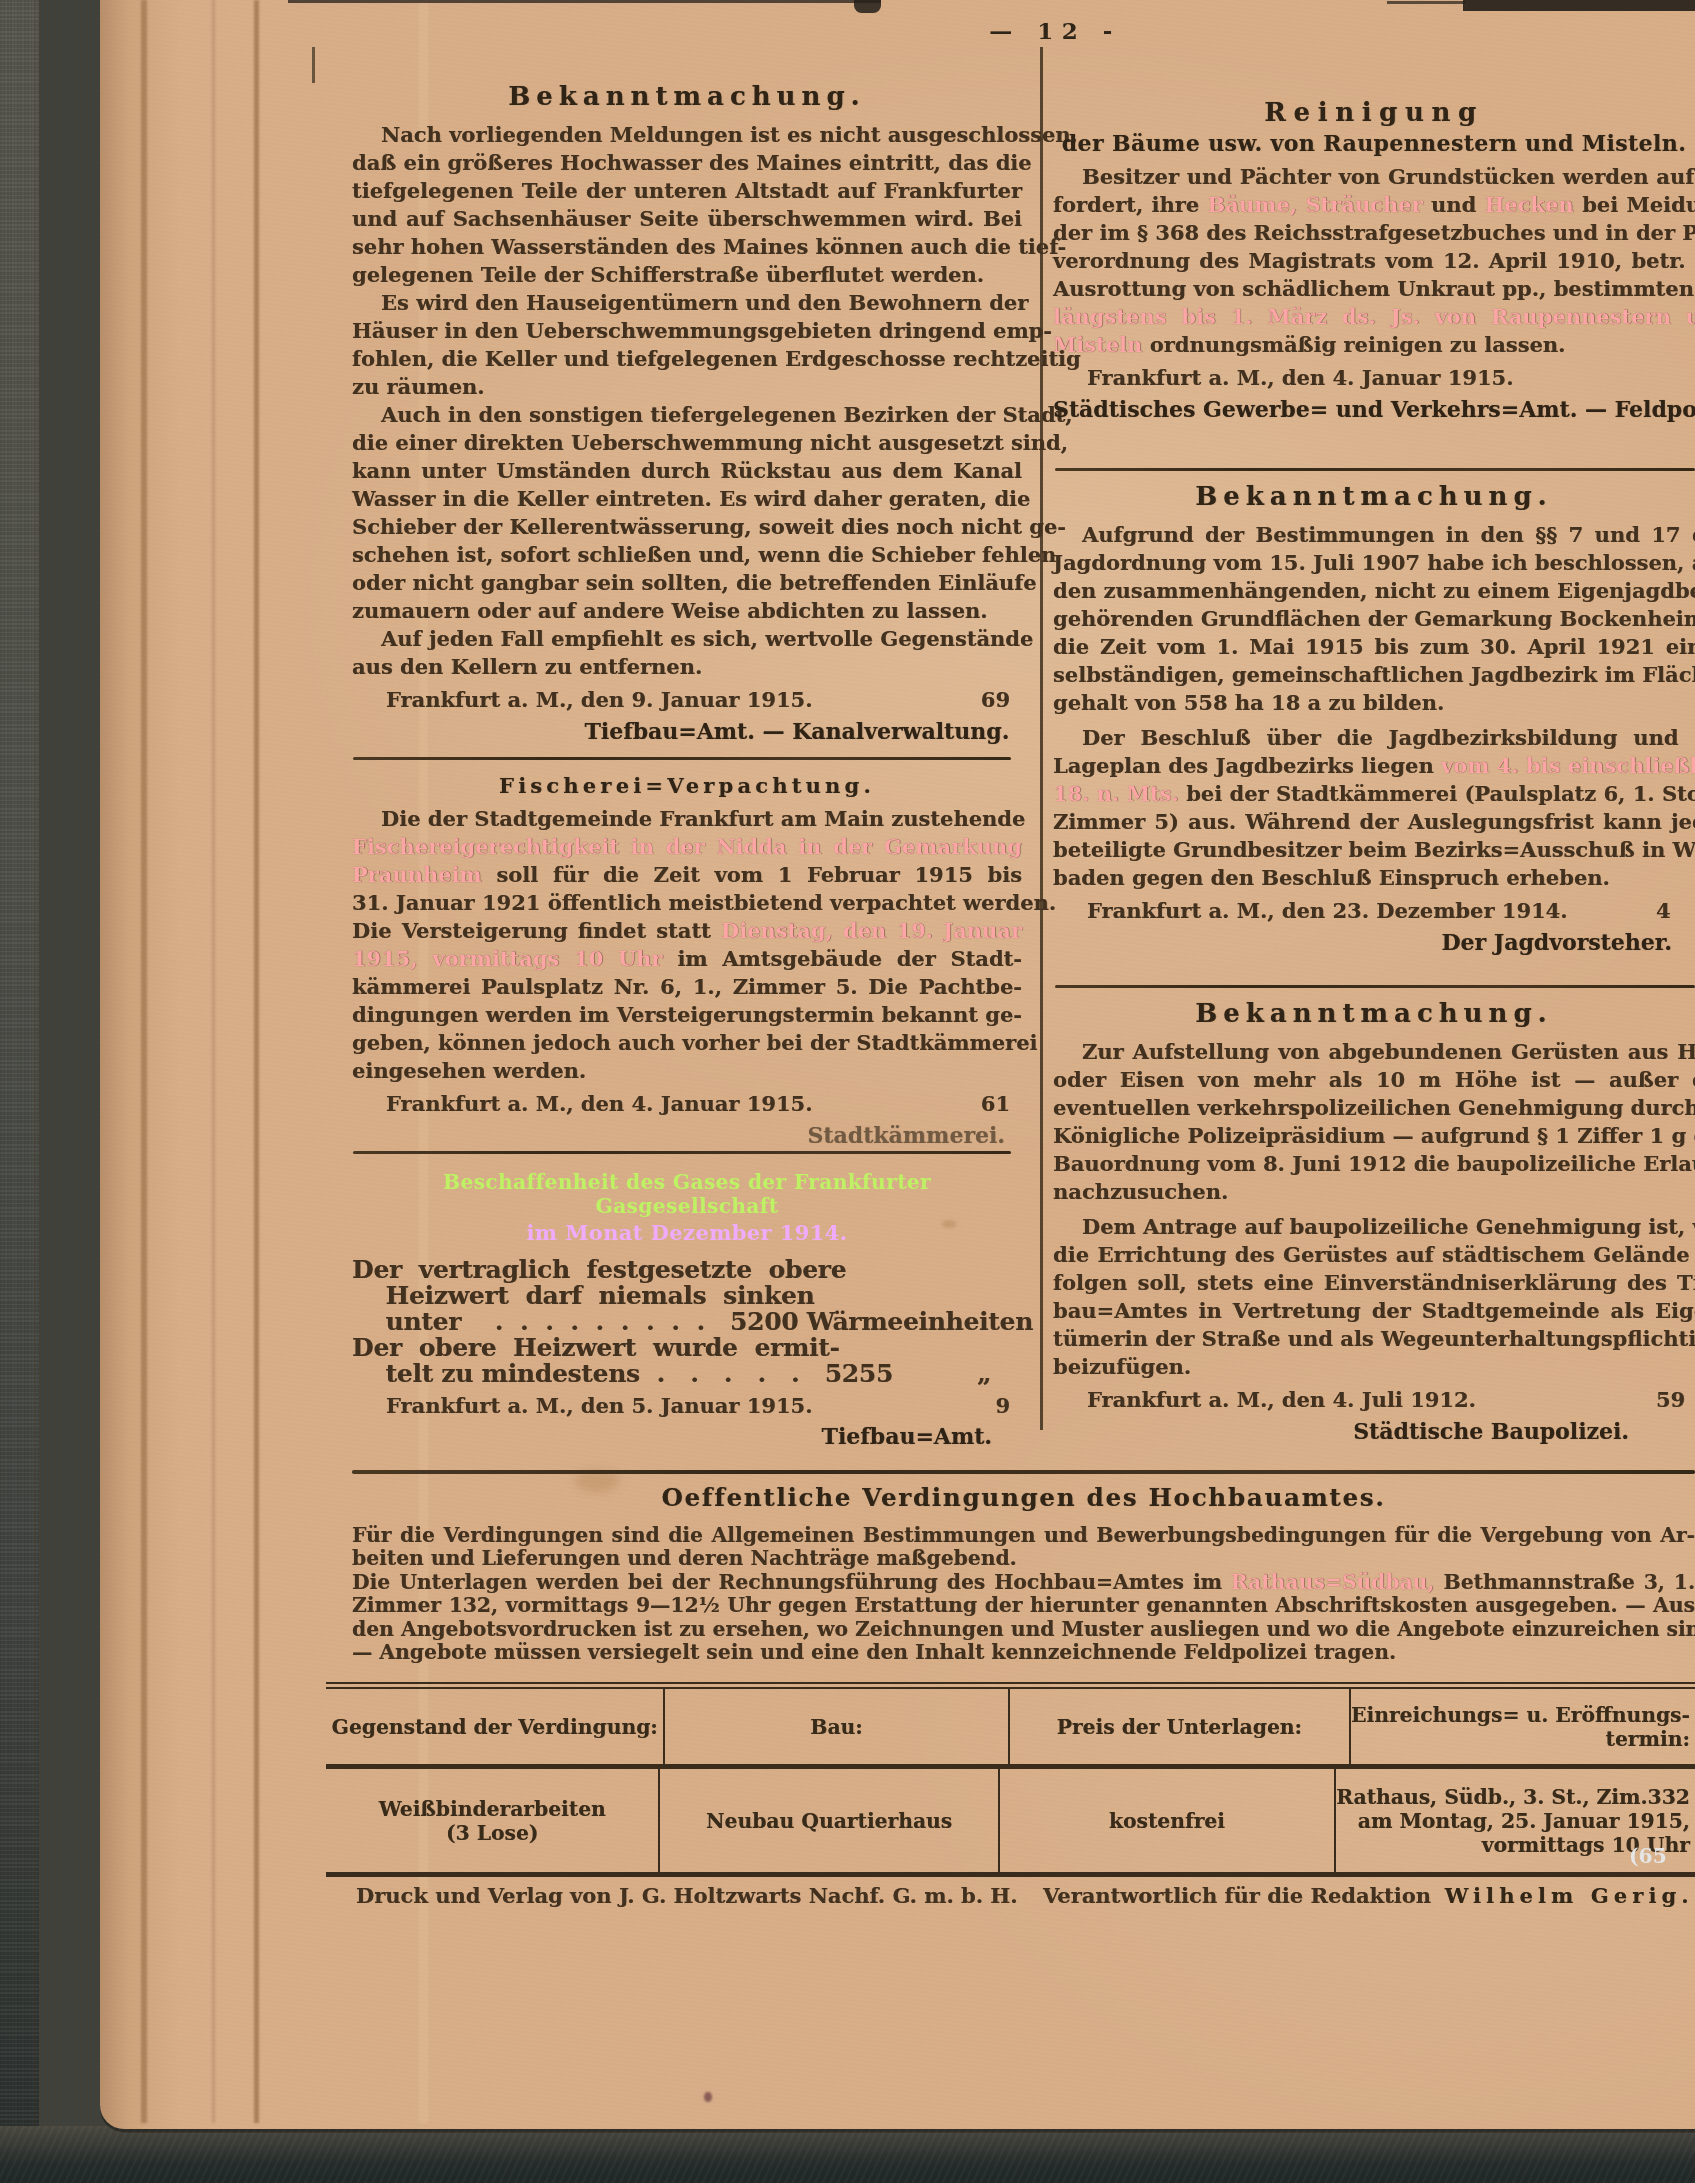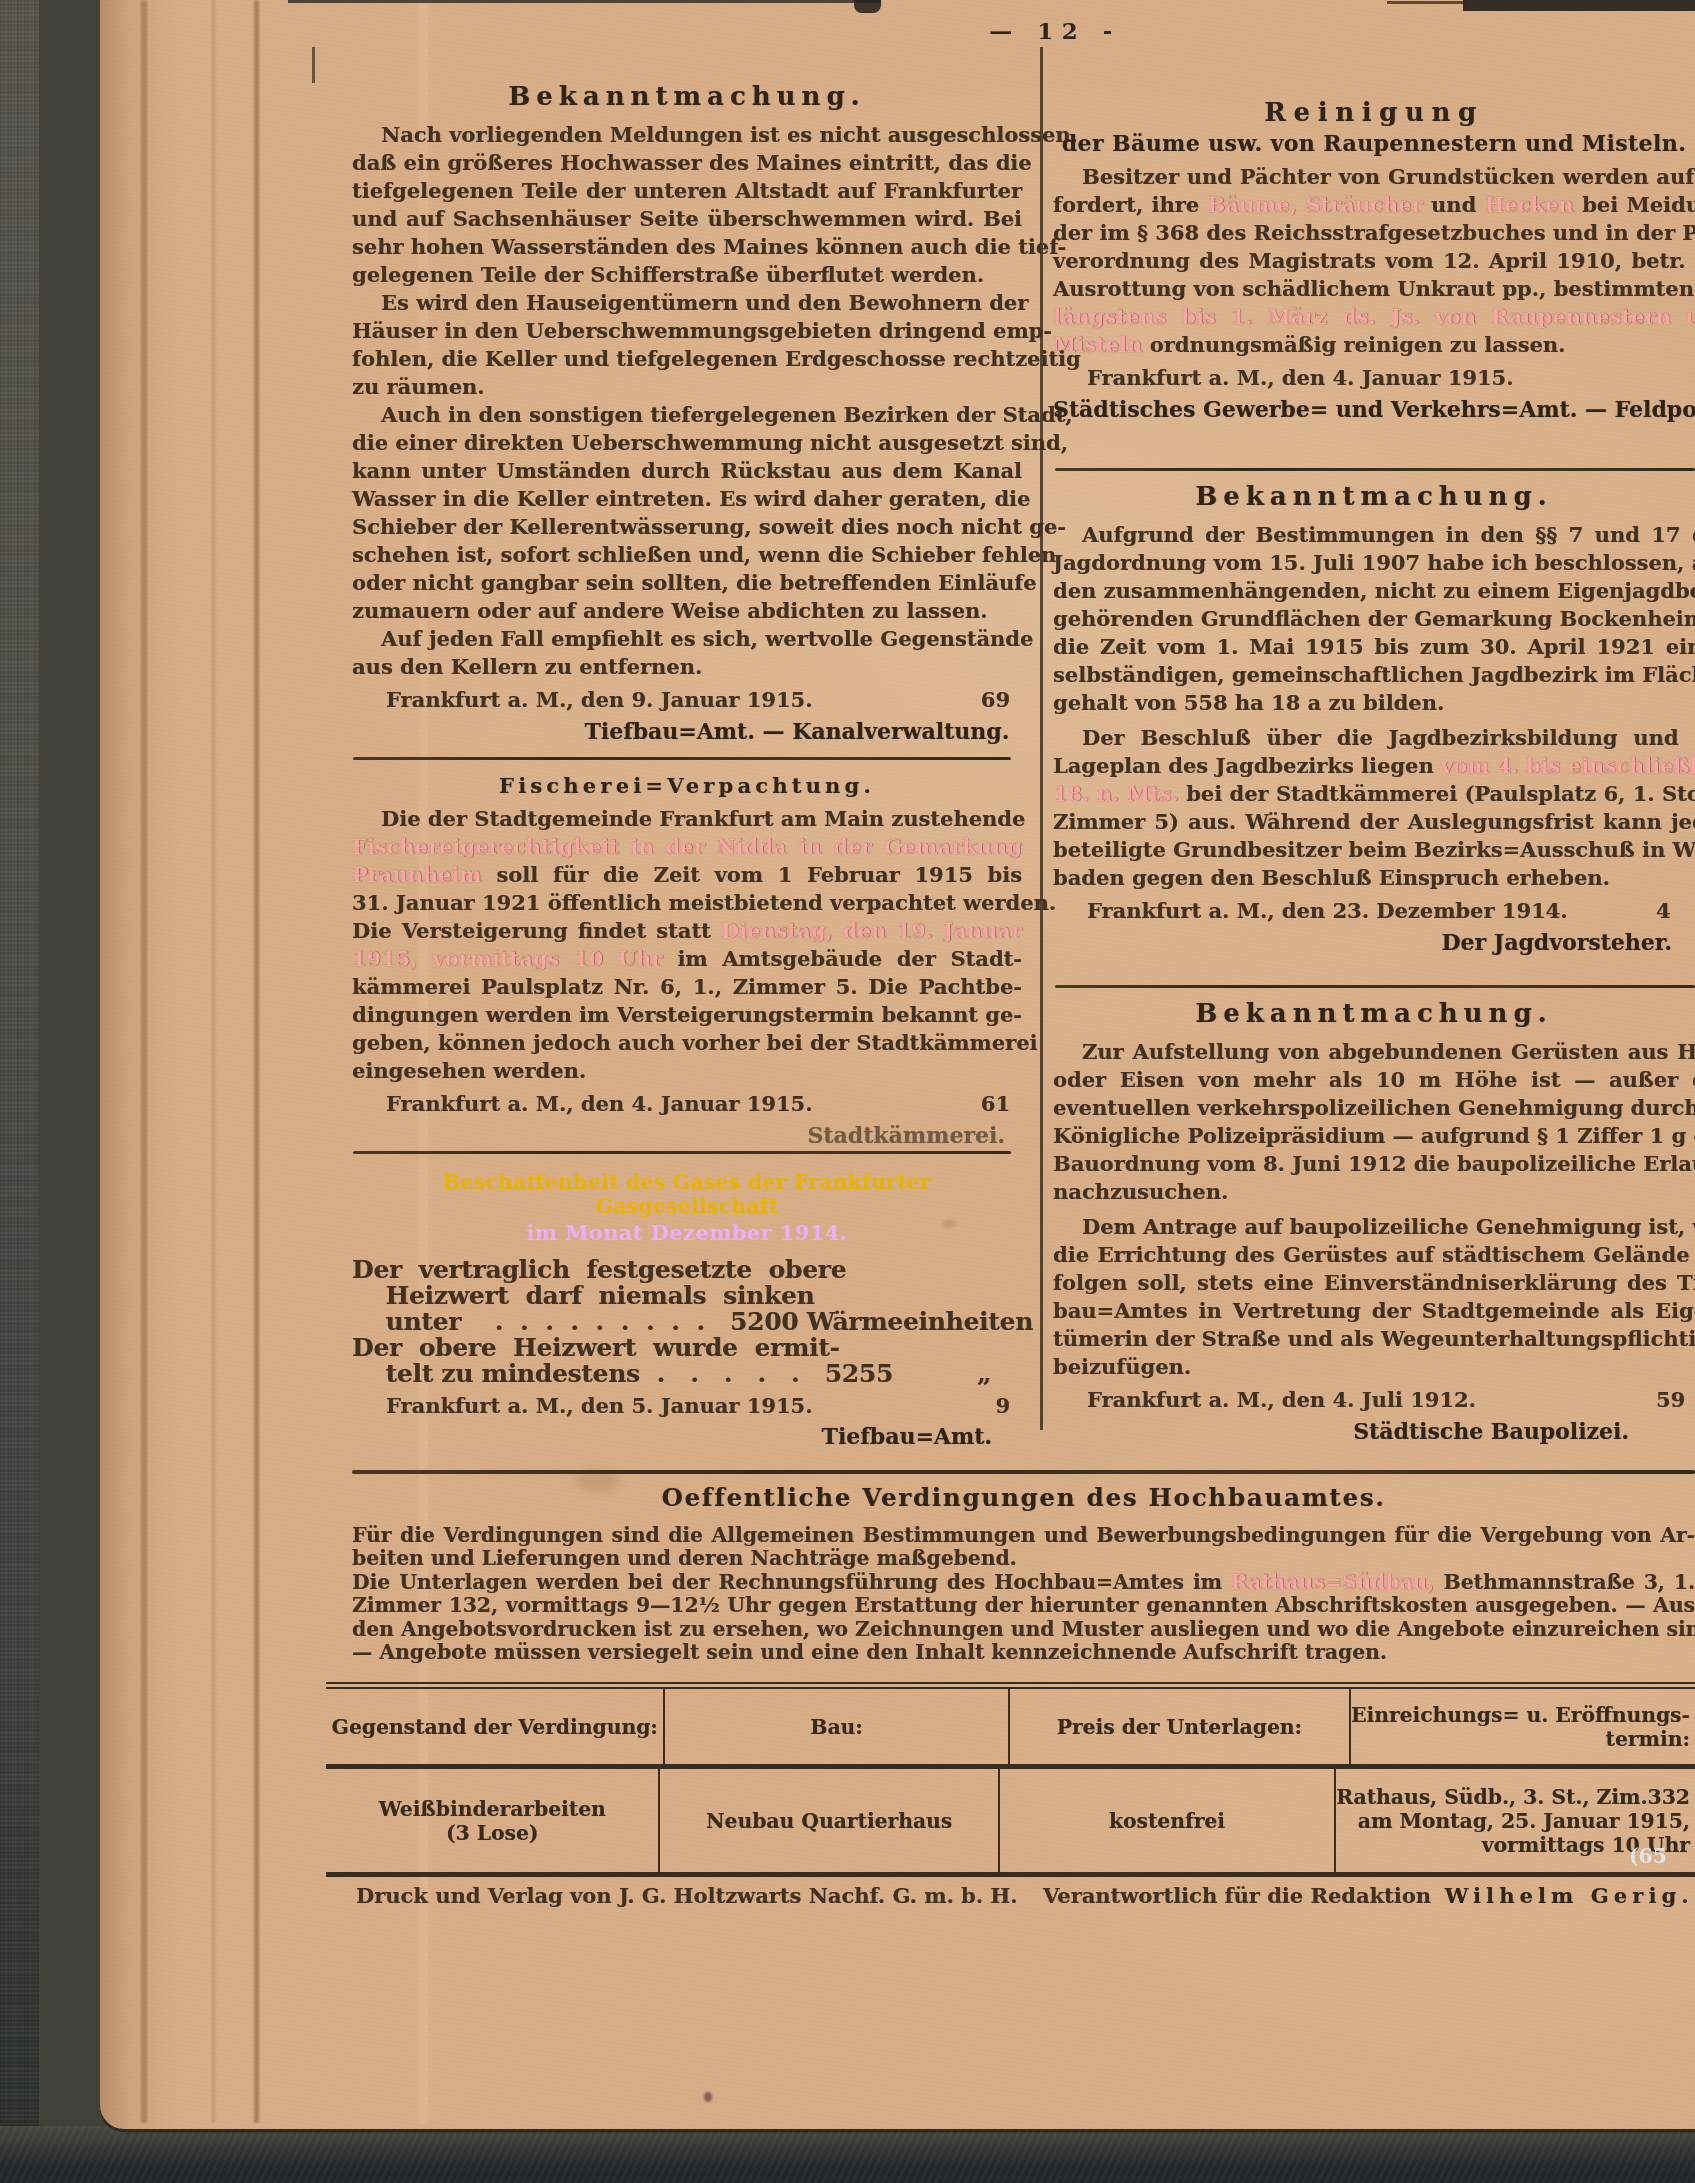--- a/index.html
+++ b/index.html
@@ -62,21 +62,21 @@
   section{position:absolute;}
   .lcol{left:352px;width:670px;}
   .rcol{left:1053px;width:678px;}
   .h{font-weight:bold;color:#30241610;color:#302416;text-align:center;
      text-shadow:0.3px 0.3px 0.7px rgba(50,35,18,.5);}
   .h-big{font-size:26px;letter-spacing:6px;margin-bottom:10.2px;text-align:center;}
   .h-fisch{font-size:21px;letter-spacing:4.2px;margin-bottom:7px;}
   .h-rein{font-size:26px;letter-spacing:7.6px;margin-bottom:3.4px;}
   .h-sub{font-size:22px;letter-spacing:0.4px;margin-bottom:6.8px;width:642px;}
   .h-rcol{width:642px;}
-  .gash1{font-size:20.3px;letter-spacing:0.3px;margin-bottom:1.7px;text-align:center;font-weight:bold;color:#eab308;}
+  .gash1{font-size:20.3px;letter-spacing:0.3px;margin-bottom:1.7px;text-align:center;font-weight:bold;color:#bef264;}
   .gash2{font-size:21px;letter-spacing:0.4px;margin-bottom:12px;text-align:center;font-weight:bold;color:#f0abfc;}
 
   .line{white-space:nowrap;font-size:21px;font-weight:bold;line-height:28px;
         text-align:justify;text-align-last:justify;
         text-shadow:0.3px 0.3px 0.6px rgba(60,40,20,.55);}
   .rcol .line{line-height:28px;}
   .line.end{text-align-last:left;}
   .line.ind{text-indent:29px;}
   .line b{font-weight:bold;color:#fca5a5;text-shadow:0.4px 0.4px 0.8px rgba(40,25,10,.7);}
   .gas .line{font-size:25px;letter-spacing:-0.3px;text-align-last:left;line-height:26px;}
@@ -293,21 +293,21 @@
 </section>
 
 <section class="bottom ink" style="top:1483px">
   <div class="h h-bot">Oeffentliche Verdingungen des Hochbauamtes.</div>
   <div>
       <div class="line">Für die Verdingungen sind die Allgemeinen Bestimmungen und Bewerbungsbedingungen für die Vergebung von Ar-</div>
       <div class="line end">beiten und Lieferungen und deren Nachträge maßgebend.</div>
       <div class="line">Die Unterlagen werden bei der Rechnungsführung des Hochbau=Amtes im <b>Rathaus=Südbau,</b> Bethmannstraße 3, 1.</div>
       <div class="line">Zimmer 132, vormittags 9—12½ Uhr gegen Erstattung der hierunter genannten Abschriftskosten ausgegeben. — Aus</div>
       <div class="line">den Angebotsvordrucken ist zu ersehen, wo Zeichnungen und Muster ausliegen und wo die Angebote einzureichen sind.</div>
-      <div class="line end">— Angebote müssen versiegelt sein und eine den Inhalt kennzeichnende Aufschrift tragen.</div>
+      <div class="line end">— Angebote müssen versiegelt sein und eine den Inhalt kennzeichnende Feldpolizei tragen.</div>
     </div>
 </section>
 
 <div class="vtable">
   <div class="trow thead">
     <div class="tcell c1">
         <div class="line">Gegenstand der Verdingung:</div>
       </div>
     <div class="tcell c2">
         <div class="line">Bau:</div>

